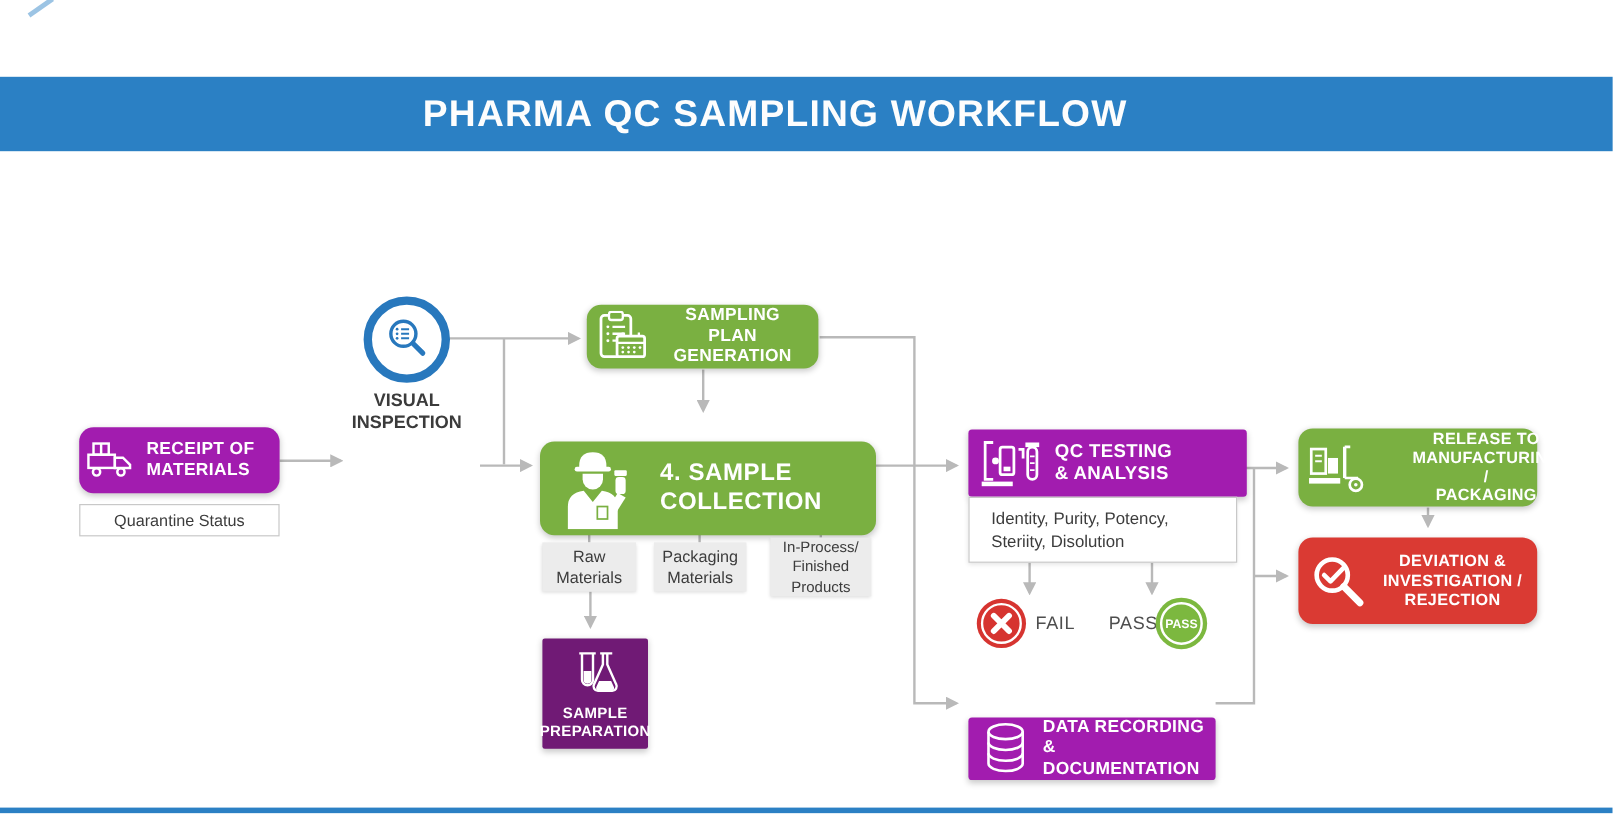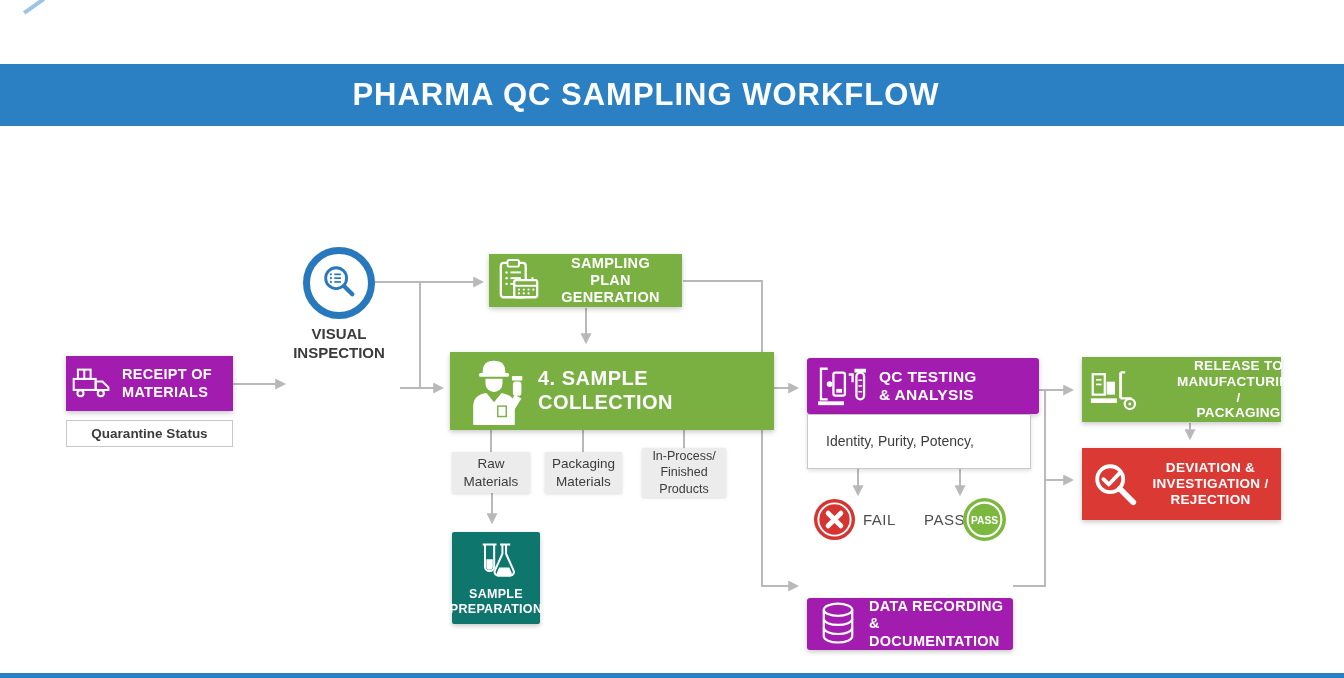--- a/index.html
+++ b/index.html
@@ -13,28 +13,28 @@
     position:absolute;left:646px;top:50%;transform:translate(-50%,-50%);
     color:#fdfdfd;font-size:31px;font-weight:bold;letter-spacing:1px;white-space:nowrap;
   }
   .corner-mark{position:absolute;left:22px;top:4px;width:24px;height:4px;background:#9cc4e4;transform:rotate(-35deg);z-index:1;}
   .bottom-bar{position:absolute;left:0;top:673px;width:1344px;height:5px;background:#2b80c4;z-index:2;}
 
   
   .wires{position:absolute;left:0;top:0;z-index:1;}
 
   
-  .node{position:absolute;z-index:2;display:flex;align-items:center;border-radius:0;
+  .node{position:absolute;z-index:2;display:flex;align-items:center;border-radius:12px;
         box-shadow:0 2px 5px rgba(0,0,0,.22);}
   .node .icon{display:flex;align-items:center;justify-content:center;flex:0 0 auto;}
   .lbl{color:#fff;font-weight:bold;line-height:1.18;letter-spacing:.3px;}
   .blue{background:#a21caf;}
   .green{background:#7ab041;}
   .red{background:#da3a33;}
-  .grayfill{background:#0f766e;}
+  .grayfill{background:#701a75;}
 
   .info{position:absolute;z-index:2;background:#ececec;color:#3c3c3c;text-align:center;
         display:flex;flex-direction:column;justify-content:center;line-height:1.3;
         box-shadow:0 1px 3px rgba(0,0,0,.15);}
   .whitebox{position:absolute;z-index:2;background:#fff;border:1px solid #c8c8c8;color:#3c3c3c;}
 
   .vi-circle{position:absolute;z-index:2;width:58px;height:58px;border:7px solid #2878bd;border-radius:50%;
              background:#fff;display:flex;align-items:center;justify-content:center;}
   .vi-label{position:absolute;z-index:2;width:130px;text-align:center;color:#3b3b3b;
             font-weight:bold;font-size:15px;line-height:1.25;}
@@ -90,21 +90,21 @@
         <path d="M28,17 h8 l7,7 v3 h-15 z"></path>
         <circle cx="10" cy="31" r="3.6"></circle>
           <circle cx="34" cy="31" r="3.6"></circle>
       </svg>
     </span>
     <span class="lbl" style="font-size:14.5px;text-align:left;">
       <span>RECEIPT OF</span><br><span>MATERIALS</span>
     </span>
   </div>
 
-  <div class="whitebox" style="left:66px;top:420px;width:165px;height:25px;display:flex;align-items:center;justify-content:center;font-size:13.5px;font-weight:bold;">
+  <div class="whitebox" style="left:66px;top:420px;width:165px;height:25px;display:flex;align-items:center;justify-content:center;font-size:13.5px;">
     <span>Quarantine Status</span>
   </div>
 
   <div class="vi-circle" style="left:303px;top:247px;">
     <span>
       <svg width="38" height="38" viewBox="0 0 40 40" fill="none" stroke="#2878bd">
         <circle cx="17" cy="17" r="11" stroke-width="3"></circle>
         <path d="M25.5,25.5 L34,34" stroke-width="4.5" stroke-linecap="round"></path>
         <g stroke-width="1.8">
           <path d="M15,13 h7"></path>
@@ -151,21 +151,21 @@
             <circle cx="28" cy="36" r="1.2"></circle>
             <circle cx="33" cy="36" r="1.2"></circle>
         </g>
       </svg>
     </span>
     <span class="lbl" style="font-size:14.5px;text-align:center;flex:1;padding-right:10px;">
       <span>SAMPLING PLAN</span><br><span>GENERATION</span>
     </span>
   </div>
 
-  <div class="node green" style="left:450px;top:352px;width:324px;height:78px;">
+  <div class="node green" style="left:450px;top:368px;width:280px;height:78px;gap:12px;">
     <span class="icon" style="width:88px;">
       <svg width="66" height="68" viewBox="0 0 64 72">
         <g fill="#fff">
           <path d="M20,16 q0-12 12-12 q12,0 12,12 v2 h-24 z"></path>
           <rect x="16" y="17" width="32" height="4" rx="2"></rect>
           <path d="M23,23 h18 v5 a9,9 0 0 1 -18,0 z"></path>
           <path d="M10,72 v-20 q0-12 14-14 l8,10 8,-10 q14,2 14,14 v20 z"></path>
           <path d="M44,56 l10,-16 7,4 -10,16 z"></path>
           <rect x="51" y="20" width="11" height="5" rx="1"></rect>
           <rect x="52" y="26" width="9" height="15" rx="3"></rect>
@@ -229,20 +229,21 @@
           </g>
       </svg>
     </span>
     <span class="lbl" style="font-size:15.5px;text-align:left;">
       <span>QC TESTING</span><br><span>&amp; ANALYSIS</span>
     </span>
   </div>
 
   <div class="whitebox" style="left:807px;top:414px;width:204px;height:53px;display:flex;flex-direction:column;justify-content:center;padding-left:18px;font-size:14px;line-height:1.35;box-shadow:0 2px 4px rgba(0,0,0,.12);">
     <span>Identity, Purity, Potency,</span>
+    <span>Steriity, Disolution</span>
   </div>
 
   <div class="circle-badge" style="left:813px;top:498px;">
     <svg width="43" height="43" viewBox="0 0 44 44">
       <circle cx="22" cy="22" r="21" fill="#d63430"></circle>
       <circle cx="22" cy="22" r="16.5" fill="none" stroke="#fff" stroke-width="2"></circle>
       <path d="M15.5,15.5 L28.5,28.5 M28.5,15.5 L15.5,28.5" stroke="#fff" stroke-width="5" stroke-linecap="round"></path>
     </svg>
   </div>
   <div class="passfail-label" style="left:863px;top:511px;">FAIL</div>

